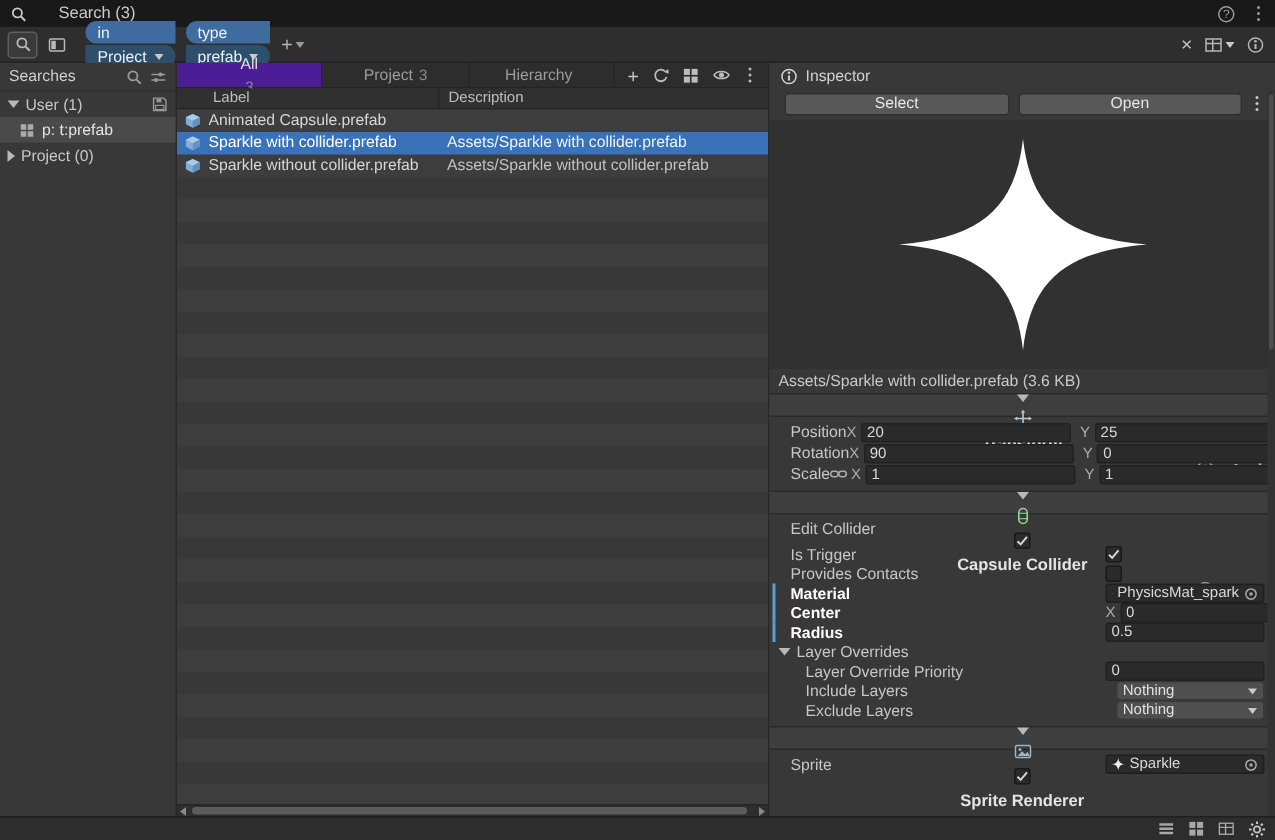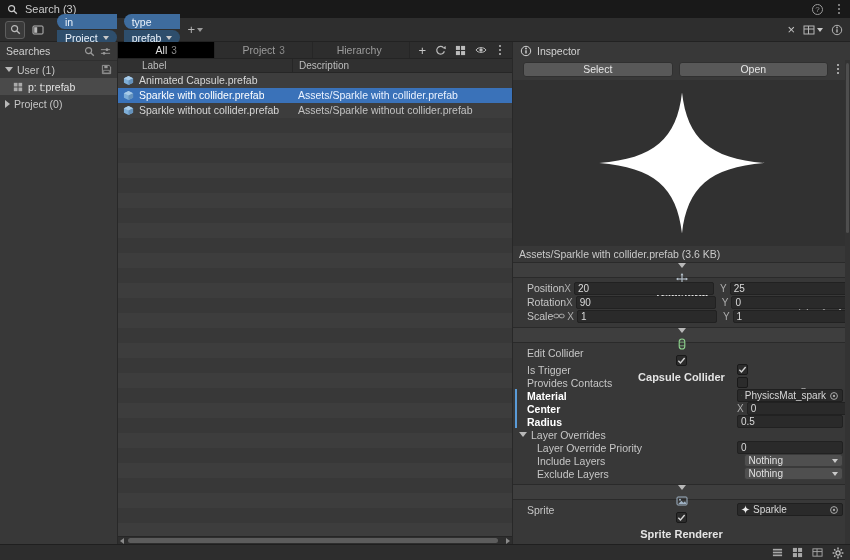--- a/index.html
+++ b/index.html
@@ -7,21 +7,21 @@
   .window {
     position:relative; width:850px; height:560px; overflow:hidden;
     background:#383838; color:#C8C8C8;
     font-family:"Liberation Sans", sans-serif; font-size:11px;
   }
   svg { display:block; }
   .ic { flex:none; }
 
   
   #titlebar { position:absolute; left:0; top:0; width:850px; height:18px;
-    background:#191919; display:flex; align-items:center; gap:7px; padding:0 7px; color:#CACACA; }
+    background:#191919; display:flex; align-items:center; gap:21px; padding:0 7px; color:#CACACA; }
   .tb-right { margin-left:auto; display:flex; align-items:center; gap:12px; color:#9B9B9B; }
   .circleq { width:11px; height:11px; border:1px solid #9B9B9B; border-radius:50%;
     font-size:8px; line-height:9px; text-align:center; }
 
   
   #searchrow { position:absolute; left:0; top:18px; width:850px; height:24px;
     background:#2E2E2E; border-bottom:1px solid #222; display:flex; align-items:center; padding:0 5px; gap:3px; }
   .sbtn { width:20px; height:18px; display:flex; align-items:center; justify-content:center;
     background:transparent; border:none; color:#B9B9B9; }
   .sbtn.bordered { border:1px solid #5E5E5E; border-radius:3px; background:#3A3A3A; }
@@ -46,21 +46,21 @@
   .sb-ic { margin-left:auto; display:flex; gap:5px; color:#999; align-items:center; }
   .sb-group { height:17px; display:flex; align-items:center; gap:4px; padding:0 5px; color:#C6C6C6; }
   .gend { margin-left:auto; color:#9A9A9A; }
   .sb-item { height:17px; display:flex; align-items:center; gap:5px; padding:0 4px 0 13px; background:#4A4A4A; color:#E3E3E3; }
 
   
   #main { position:absolute; left:118px; top:42px; width:395px; height:502px; background:#383838; border-right:1px solid #282828; }
   .tabbar { height:17px; background:#2D2D2D; border-bottom:1px solid #242424; display:flex; align-items:stretch; }
   .tab { width:104px; display:flex; align-items:center; justify-content:center; gap:4px;
     font-size:10.5px; color:#9C9C9C; border-right:1px solid #262626; }
-  .tab.active { background:#000000; color:#E0E0E0; }
+  .tab.active { background:#4c1d95; color:#E0E0E0;flex-direction:column; }
   .tcount { color:#8A8A8A; font-size:10px; }
   .tab-ic { margin-left:auto; display:flex; align-items:center; gap:9px; padding:0 8px; color:#BCBCBC; }
   .plus { font-size:13px; color:#C6C6C6; line-height:1; }
   .colheader { height:14px; background:#303030; border-bottom:1px solid #262626; position:relative; font-size:10px; color:#BDBDBD; }
   .ch-label { position:absolute; left:24px; top:0; height:14px; line-height:14px; }
   .ch-desc  { position:absolute; left:174px; top:0; height:14px; line-height:14px; padding-left:6px; border-left:1px solid #262626; }
   .tbody { position:absolute; top:31px; bottom:8px; left:0; right:0;
     background:repeating-linear-gradient(to bottom,#3D3D3D 0,#3D3D3D 15px,#383838 15px,#383838 30px); }
   .rrow { position:absolute; left:0; right:0; height:15px; font-size:10.5px; color:#D6D6D6; }
   .rrow .picon { position:absolute; left:5px; top:2px; }

